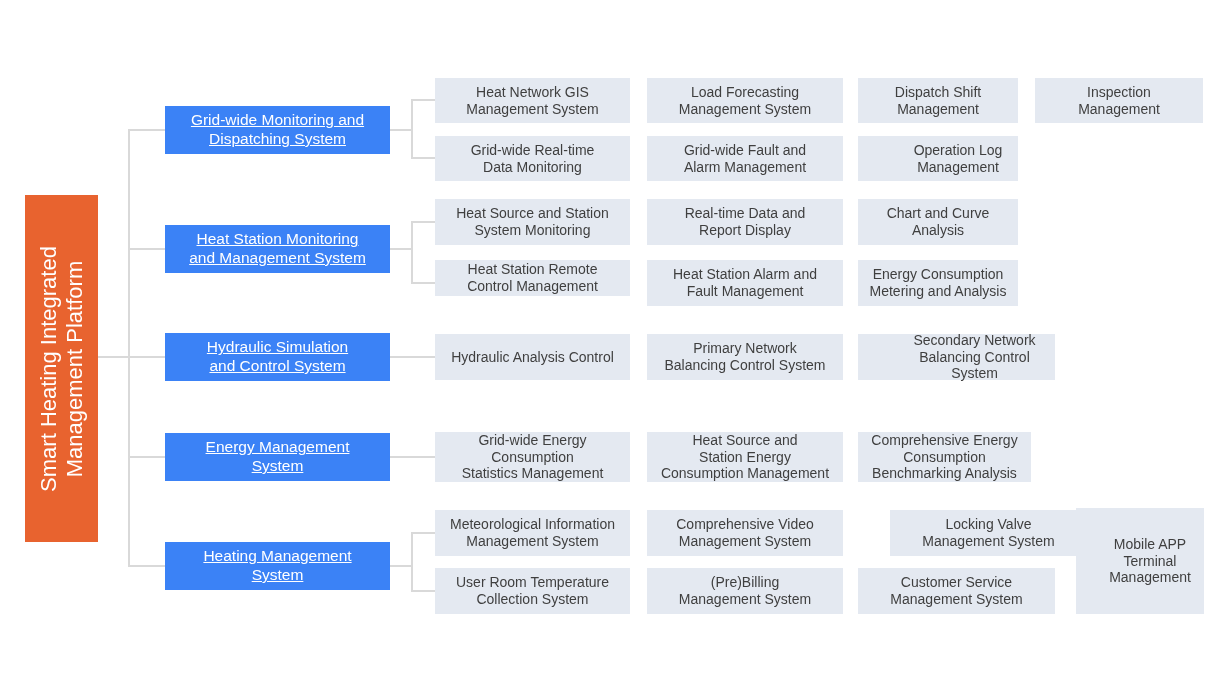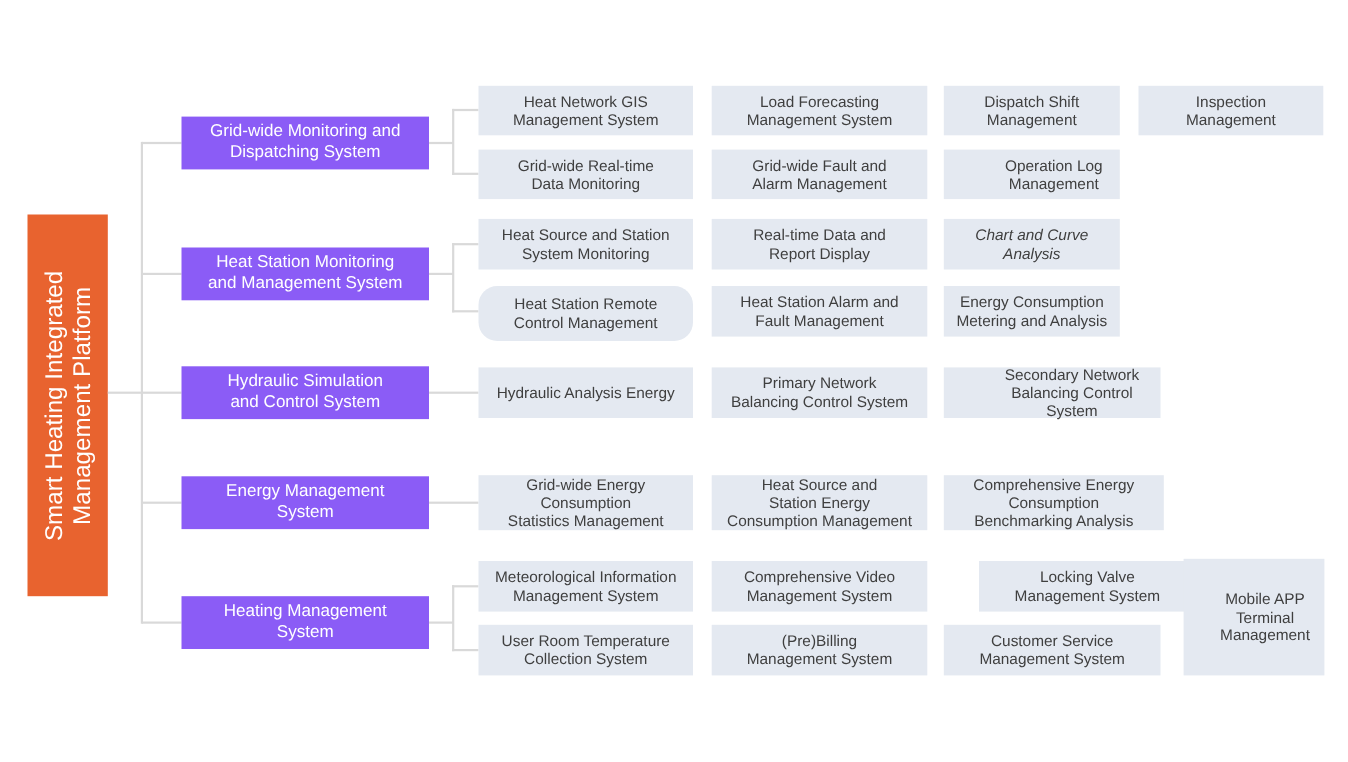--- a/index.html
+++ b/index.html
@@ -6,21 +6,21 @@
   html,body{margin:0;padding:0;background:#ffffff;}
   .canvas{
     position:relative;width:1225px;height:693px;background:#ffffff;
     font-family:"Liberation Sans","DejaVu Sans",sans-serif;overflow:hidden;
   }
   .box{
     position:absolute;display:flex;align-items:center;justify-content:center;
     text-align:center;white-space:pre-line;box-sizing:border-box;padding:2px 4px;
   }
   .leaf{background:#E4E9F1;color:#3F3F3F;font-size:14px;line-height:1.18;}
-  .branch{background:#8b5cf6;color:#ffffff;font-size:15.5px;line-height:1.2;}
+  .branch{background:#3b82f6;color:#ffffff;font-size:15.5px;line-height:1.2;text-decoration:underline;}
   .root{position:absolute;background:#E8632F;}
   .root-text{
     position:absolute;left:50%;top:50%;
     transform:translate(-50%,-50%) rotate(-90deg);
     color:#ffffff;font-size:22px;line-height:1.18;text-align:center;white-space:nowrap;
   }
   .root-text span{display:block;}
   .line{position:absolute;background:#D9D9D9;}
 </style>
 </head>
@@ -83,42 +83,42 @@
 Data Monitoring</div>
   <div class="box leaf" style="left:647px;top:136px;width:196px;height:45px;">Grid-wide Fault and
 Alarm Management</div>
   <div class="box leaf" style="left:858px;top:136px;width:160px;height:45px;padding-left:44px;">Operation Log
 Management</div>
 
   <div class="box leaf" style="left:435px;top:199px;width:195px;height:46px;">Heat Source and Station
 System Monitoring</div>
   <div class="box leaf" style="left:647px;top:199px;width:196px;height:46px;">Real-time Data and
 Report Display</div>
-  <div class="box leaf" style="left:858px;top:199px;width:160px;height:46px;font-style:italic;">Chart and Curve
+  <div class="box leaf" style="left:858px;top:199px;width:160px;height:46px;">Chart and Curve
 Analysis</div>
-  <div class="box leaf" style="left:435px;top:260px;width:195px;height:50px;border-radius:17px;">Heat Station Remote
+  <div class="box leaf" style="left:435px;top:260px;width:195px;height:36px;">Heat Station Remote
 Control Management</div>
   <div class="box leaf" style="left:647px;top:260px;width:196px;height:46px;">Heat Station Alarm and
 Fault Management</div>
   <div class="box leaf" style="left:858px;top:260px;width:160px;height:46px;">Energy Consumption
 Metering and Analysis</div>
 
-  <div class="box leaf" style="left:435px;top:334px;width:195px;height:46px;">Hydraulic Analysis Energy</div>
+  <div class="box leaf" style="left:435px;top:334px;width:195px;height:46px;">Hydraulic Analysis Control</div>
   <div class="box leaf" style="left:647px;top:334px;width:196px;height:46px;">Primary Network
 Balancing Control System</div>
   <div class="box leaf" style="left:858px;top:334px;width:197px;height:46px;padding-left:40px;">Secondary Network
 Balancing Control System</div>
 
   <div class="box leaf" style="left:435px;top:432px;width:195px;height:50px;">Grid-wide Energy
 Consumption
 Statistics Management</div>
   <div class="box leaf" style="left:647px;top:432px;width:196px;height:50px;">Heat Source and
 Station Energy
 Consumption Management</div>
-  <div class="box leaf" style="left:858px;top:432px;width:200px;height:50px;">Comprehensive Energy
+  <div class="box leaf" style="left:858px;top:432px;width:173px;height:50px;">Comprehensive Energy
 Consumption
 Benchmarking Analysis</div>
 
   <div class="box leaf" style="left:435px;top:510px;width:195px;height:46px;">Meteorological Information
 Management System</div>
   <div class="box leaf" style="left:647px;top:510px;width:196px;height:46px;">Comprehensive Video
 Management System</div>
   <div class="box leaf" style="left:858px;top:510px;width:197px;height:46px;margin-left:32px;">Locking Valve
 Management System</div>
   <div class="box leaf" style="left:435px;top:568px;width:195px;height:46px;">User Room Temperature

